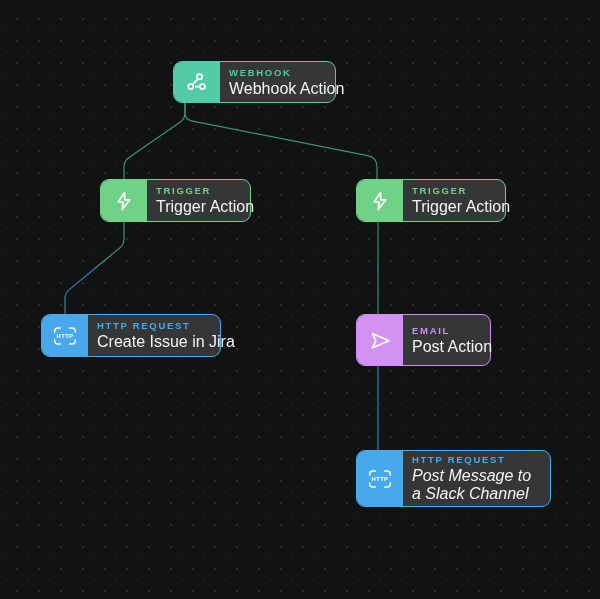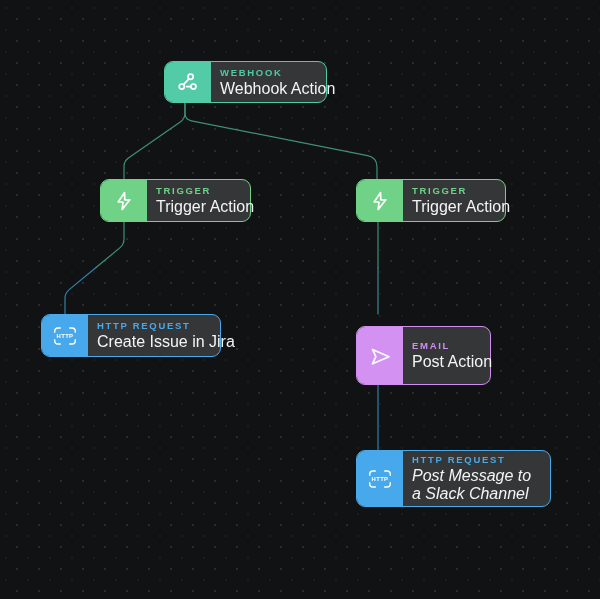--- a/index.html
+++ b/index.html
@@ -29,25 +29,25 @@
     padding:0 8px 0 9px;min-width:0;
   }
   .cat{
     font-size:9.5px;font-weight:bold;letter-spacing:1.7px;
     color:var(--accent,#aaa);margin-bottom:2px;white-space:nowrap;
   }
   .title{
     font-size:16px;color:#f3f4f4;line-height:18px;white-space:nowrap;
   }
   .title.wrap{white-space:normal;font-style:italic;}
-  .n0{left:164px;top:61px;width:163px;height:42px;}
+  .n0{left:173px;top:61px;width:163px;height:42px;}
   .n1{left:100px;top:179px;width:151px;height:43px;}
   .n2{left:356px;top:179px;width:150px;height:43px;}
   .n3{left:41px;top:314px;width:180px;height:43px;}
-  .n4{left:356px;top:326px;width:135px;height:59px;}
+  .n4{left:356px;top:314px;width:135px;height:52px;}
   .n5{left:356px;top:450px;width:195px;height:57px;}
   .glyph{stroke:#fff;fill:none;stroke-width:1.7;stroke-linecap:round;stroke-linejoin:round;}
   .glyph-text{fill:#fff;font-family:"Liberation Sans",sans-serif;font-weight:bold;}
 </style>
 </head>
 <body>
 
 <svg id="edges" viewBox="0 0 600 599">
   <path d="M185 102 L185 113 Q185 118.5 180.6 121.8 L128.4 158 Q124 161.2 124 166.6 L124 179" stroke="#3f9078"></path>
   <path d="M185 102 L185 113 Q185 119.5 191.4 120.8 L367.6 155.6 Q377 157.5 377 167 L377 179" stroke="#3f9078"></path>

